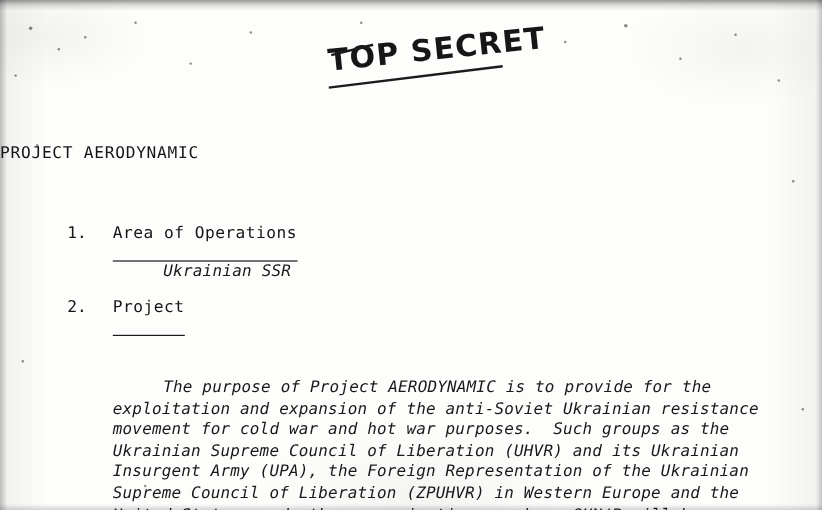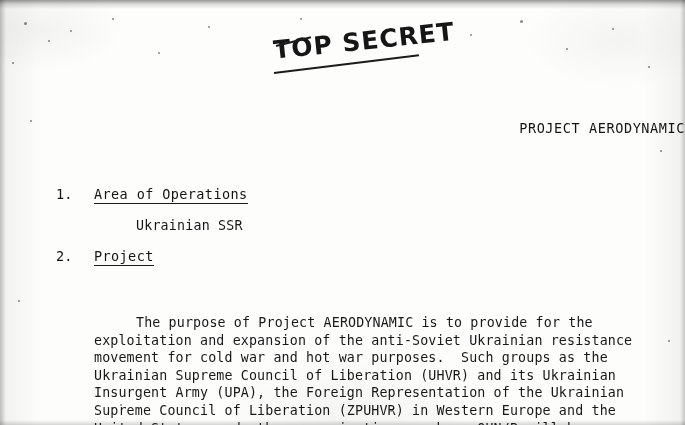--- a/index.html
+++ b/index.html
@@ -102,21 +102,21 @@
     transform: rotate(-14deg);
     transform-origin: left center;
   }
 
   
   #doc-title {
     position: absolute;
     left: 0;
     right: 0;
     top: 120px;
-    text-align: right;
+    text-align: left;
     font-size: 13.5px;
     letter-spacing: 0.6px;
     color: #151515;
   }
 
   
   .section {
     position: absolute;
     left: 56px;
     right: 40px;
@@ -128,33 +128,33 @@
   .sec-num {
     width: 38px;
     flex: 0 0 38px;
     font-size: 13.5px;
     color: #151515;
   }
   .sec-title {
     font-size: 13.5px;
     color: #141414;
     border-bottom: 1.4px solid #1a1a1a;
-    padding-bottom: 1px;
+    padding-bottom: 15px;
     display: inline-block;
     letter-spacing: 0.4px;
   }
 
   .sec-body {
-    margin-top: 13px;
     margin-left: 38px;
     font-size: 13.3px;
     line-height: 17.5px;
     letter-spacing: 0.2px;
     color: #181818;
     white-space: pre-wrap;
+    font-style: italic;
   }
   .sec-body.indent-more {
     margin-left: 80px;
   }
   .para {
     text-indent: 42px;
     margin: 0;
     font-size: 13.3px;
     line-height: 17.6px;
     letter-spacing: 0.15px;

